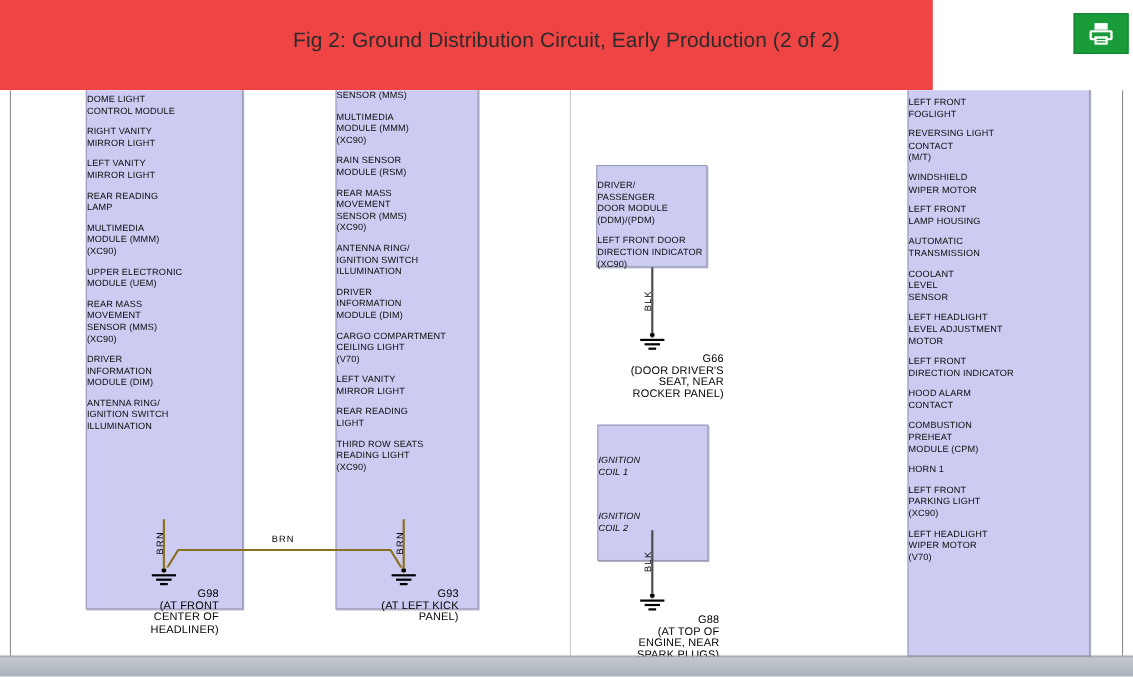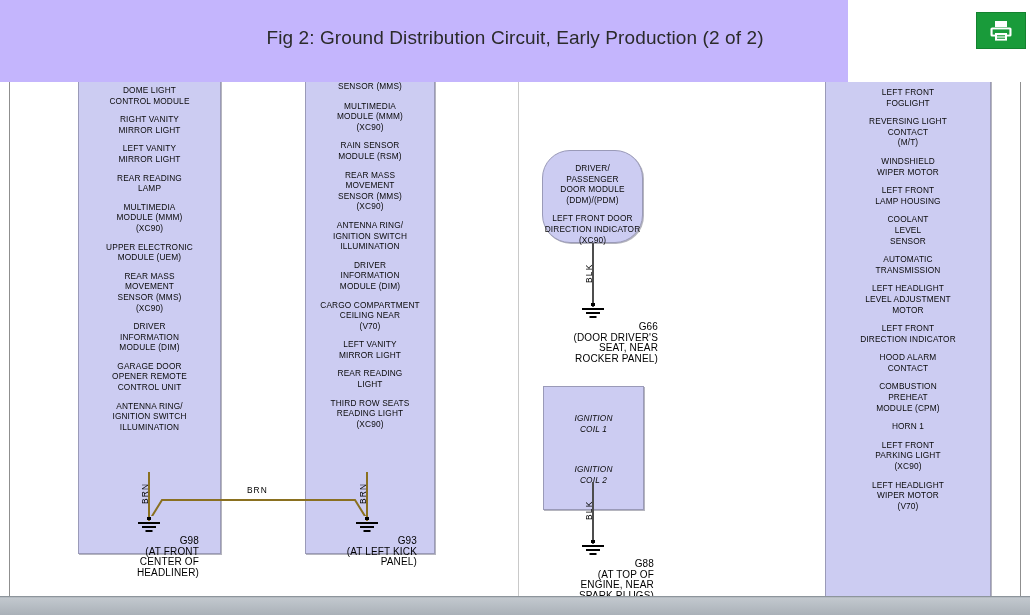--- a/index.html
+++ b/index.html
@@ -7,21 +7,21 @@
     width:1030px;height:615px;overflow:hidden;
     background:#ffffff;
     font-family:"Liberation Sans", sans-serif;
     -webkit-font-smoothing:antialiased;
   }
   #app{position:relative;width:1030px;height:615px;overflow:hidden;background:#fff;}
 
   
   .header{
     position:absolute;left:0;top:0;width:848px;height:82px;
-    background:#c4b5fd;
+    background:#ef4444;
   }
   .header-title{
     position:absolute;left:0;top:27px;width:1030px;
     text-align:center;
     font-size:19px;color:#2b2b2b;
     font-family:"Liberation Sans", sans-serif;
     letter-spacing:0.1px;
     white-space:nowrap;
   }
   .print-btn{
@@ -46,21 +46,21 @@
   
   .cbox{
     position:absolute;
     background:#ccccf2;
     border:1px solid #9a9ab8;
     box-sizing:border-box;
     box-shadow:1px 1px 0 rgba(90,90,110,.45);
   }
   .cbox .lines{
     position:absolute;left:0;right:0;
-    text-align:center;
+    text-align:left;
     color:#0a0a0a;
     font-size:8.3px;
     line-height:10.6px;
     letter-spacing:.15px;
   }
   .cbox .grp{margin-bottom:8px;}
   .cbox .grp:last-child{margin-bottom:0;}
 
   
   .wire{position:absolute;background:#4d4d4d;}
@@ -163,25 +163,20 @@
             <div>MOVEMENT</div>
             <div>SENSOR (MMS)</div>
             <div>(XC90)</div>
           </div>
           <div class="grp">
             <div>DRIVER</div>
             <div>INFORMATION</div>
             <div>MODULE (DIM)</div>
           </div>
           <div class="grp">
-            <div>GARAGE DOOR</div>
-            <div>OPENER REMOTE</div>
-            <div>CONTROL UNIT</div>
-          </div>
-          <div class="grp">
             <div>ANTENNA RING/</div>
             <div>IGNITION SWITCH</div>
             <div>ILLUMINATION</div>
           </div>
         </div>
     </div>
 
     <div class="cbox" id="b1" style="left:305px;top:-16px;width:130px;height:488px;">
       <div class="lines" style="top:14px;">
           <div class="grp" style="margin-bottom: 9px;">
@@ -207,40 +202,40 @@
             <div>IGNITION SWITCH</div>
             <div>ILLUMINATION</div>
           </div>
           <div class="grp">
             <div>DRIVER</div>
             <div>INFORMATION</div>
             <div>MODULE (DIM)</div>
           </div>
           <div class="grp">
             <div>CARGO COMPARTMENT</div>
-            <div>CEILING NEAR</div>
+            <div>CEILING LIGHT</div>
             <div>(V70)</div>
           </div>
           <div class="grp">
             <div>LEFT VANITY</div>
             <div>MIRROR LIGHT</div>
           </div>
           <div class="grp">
             <div>REAR READING</div>
             <div>LIGHT</div>
           </div>
           <div class="grp">
             <div>THIRD ROW SEATS</div>
             <div>READING LIGHT</div>
             <div>(XC90)</div>
           </div>
         </div>
     </div>
 
-    <div class="cbox" id="b2" style="left:542px;top:68px;width:101px;height:93px;border-radius:28px;">
+    <div class="cbox" id="b2" style="left:542px;top:68px;width:101px;height:93px;">
       <div class="lines" style="top:12px;">
           <div class="grp">
             <div>DRIVER/</div>
             <div>PASSENGER</div>
             <div>DOOR MODULE</div>
             <div>(DDM)/(PDM)</div>
           </div>
           <div class="grp">
             <div>LEFT FRONT DOOR</div>
             <div>DIRECTION INDICATOR</div>
@@ -275,27 +270,27 @@
           </div>
           <div class="grp">
             <div>WINDSHIELD</div>
             <div>WIPER MOTOR</div>
           </div>
           <div class="grp">
             <div>LEFT FRONT</div>
             <div>LAMP HOUSING</div>
           </div>
           <div class="grp">
+            <div>AUTOMATIC</div>
+            <div>TRANSMISSION</div>
+          </div>
+          <div class="grp">
             <div>COOLANT</div>
             <div>LEVEL</div>
             <div>SENSOR</div>
-          </div>
-          <div class="grp">
-            <div>AUTOMATIC</div>
-            <div>TRANSMISSION</div>
           </div>
           <div class="grp">
             <div>LEFT HEADLIGHT</div>
             <div>LEVEL ADJUSTMENT</div>
             <div>MOTOR</div>
           </div>
           <div class="grp">
             <div>LEFT FRONT</div>
             <div>DIRECTION INDICATOR</div>
           </div>

